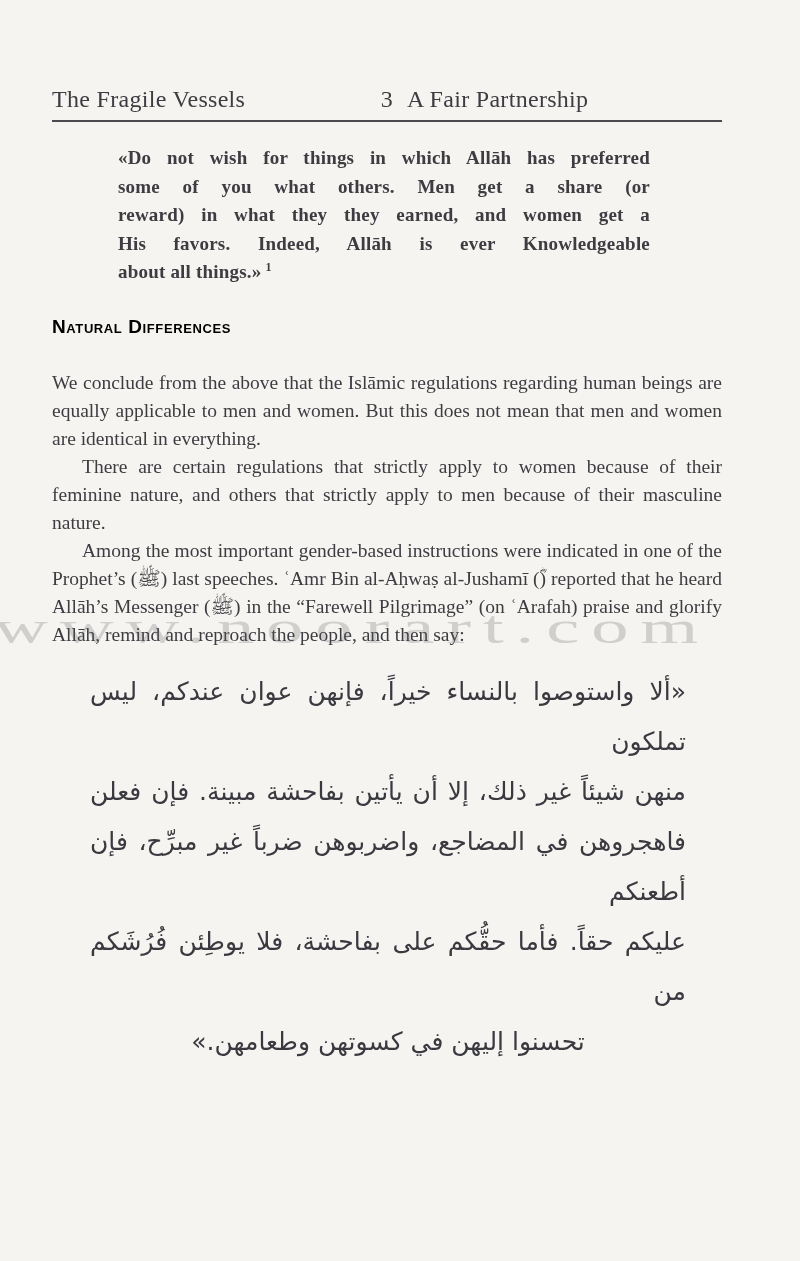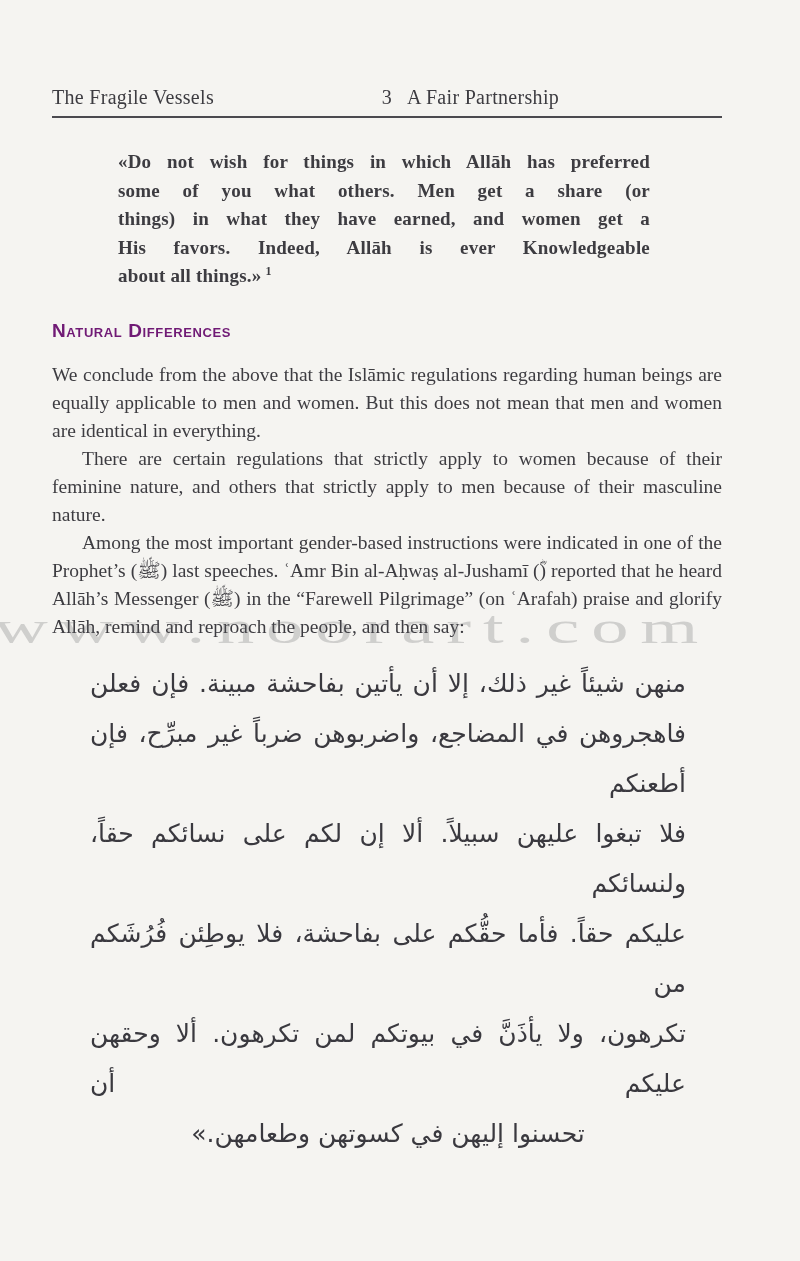--- a/index.html
+++ b/index.html
@@ -13,60 +13,60 @@
     margin:0 auto;
     background:#f5f4f1;
     color:#3d3c41;
     overflow:hidden;
     box-sizing:border-box;
     padding:86px 78px 0 52px;
   }
   
   .header{
     display:flex;align-items:baseline;
-    font-size:20px;letter-spacing:.3px;
+    font-size:24px;letter-spacing:.3px;
   }
   .header .left{flex:1;text-align:left;}
   .header .center{width:40px;text-align:center;}
   .header .right{flex:1;text-align:left;}
   .header-rule{
     margin-top:7px;
     border:none;border-top:2px solid #4b4a4f;
     height:0;
   }
   
   .quote{
-    margin:30px 72px 0 66px;
+    margin:22px 72px 0 66px;
     font-weight:bold;
     font-size:19px;line-height:28.5px;
     letter-spacing:.2px;
   }
   .qline{text-align:justify;text-align-last:justify;}
   .qline.lastline{text-align:center;text-align-last:left;}
   .fn-marker{
     font-size:12px;vertical-align:super;line-height:0;margin-left:4px;
   }
   
   .section-heading{
     margin:30px 0 0 0;
     font-family:"Liberation Sans","DejaVu Sans",sans-serif;
     font-variant:small-caps;
     font-weight:600;
     font-size:19px;line-height:20px;
     letter-spacing:.6px;
-    color:#701a75;
+    color:#000000;
   }
   
   .body-par{
     margin:0;
     font-size:19.5px;line-height:28px;
     text-align:justify;
     text-indent:30px;
   }
-  .body-par.first{margin-top:20px;text-indent:0;}
+  .body-par.first{margin-top:32px;text-indent:0;}
   
   .arabic{
     margin:18px 36px 0 38px;
     direction:rtl;
     font-family:"DejaVu Sans",sans-serif;
     font-size:25px;line-height:50px;
     color:#3a393f;
   }
   .aline{text-align:justify;text-align-last:justify;}
   .aline.centerline{text-align:center;text-align-last:center;}
@@ -92,35 +92,34 @@
   <div class="header">
     <span class="left">The Fragile Vessels</span>
     <span class="center">3</span>
     <span class="right">A Fair Partnership</span>
   </div>
   <hr class="header-rule">
 
   <blockquote class="quote">
     <div class="qline">«Do not wish for things in which Allāh has preferred</div>
     <div class="qline">some of you what others. Men get a share (or</div>
-    <div class="qline">things) in what they have earned, and women get a</div>
+    <div class="qline">reward) in what they they earned, and women get a</div>
     <div class="qline">His favors. Indeed, Allāh is ever Knowledgeable</div>
     <div class="qline lastline"><span>about all things.»</span><span class="fn-marker">1</span></div>
   </blockquote>
 
   <h2 class="section-heading">Natural Differences</h2>
 
   <p class="body-par first">We conclude from the above that the Islāmic regulations regarding human beings are equally applicable to men and women. But this does not mean that men and women are identical in everything.</p>
   <p class="body-par">There are certain regulations that strictly apply to women because of their feminine nature, and others that strictly apply to men because of their masculine nature.</p>
   <p class="body-par">Among the most important gender-based instructions were indicated in one of the Prophet’s (ﷺ) last speeches. ʿAmr Bin al-Aḥwaṣ al-Jushamī (ؓ) reported that he heard Allāh’s Messenger (ﷺ) in the “Farewell Pilgrimage” (on ʿArafah) praise and glorify Allāh, remind and reproach the people, and then say:</p>
 
   <div class="arabic" dir="rtl">
+    <div class="aline">«ألا واستوصوا بالنساء خيراً، فإنهن عوان عندكم، ليس تملكون</div>
     <div class="aline">منهن شيئاً غير ذلك، إلا أن يأتين بفاحشة مبينة. فإن فعلن</div>
     <div class="aline">فاهجروهن في المضاجع، واضربوهن ضرباً غير مبرِّح، فإن أطعنكم</div>
-    <div class="aline">فلا تبغوا عليهن سبيلاً. ألا إن لكم على نسائكم حقاً، ولنسائكم</div>
     <div class="aline">عليكم حقاً. فأما حقُّكم على بفاحشة، فلا يوطِئن فُرُشَكم من</div>
-    <div class="aline">تكرهون، ولا يأذَنَّ في بيوتكم لمن تكرهون. ألا وحقهن عليكم أن</div>
     <div class="aline centerline">تحسنوا إليهن في كسوتهن وطعامهن.»</div>
   </div>
 
   <div class="watermark">www.noorart.com</div>
 
 </div>
 
 </body></html>

